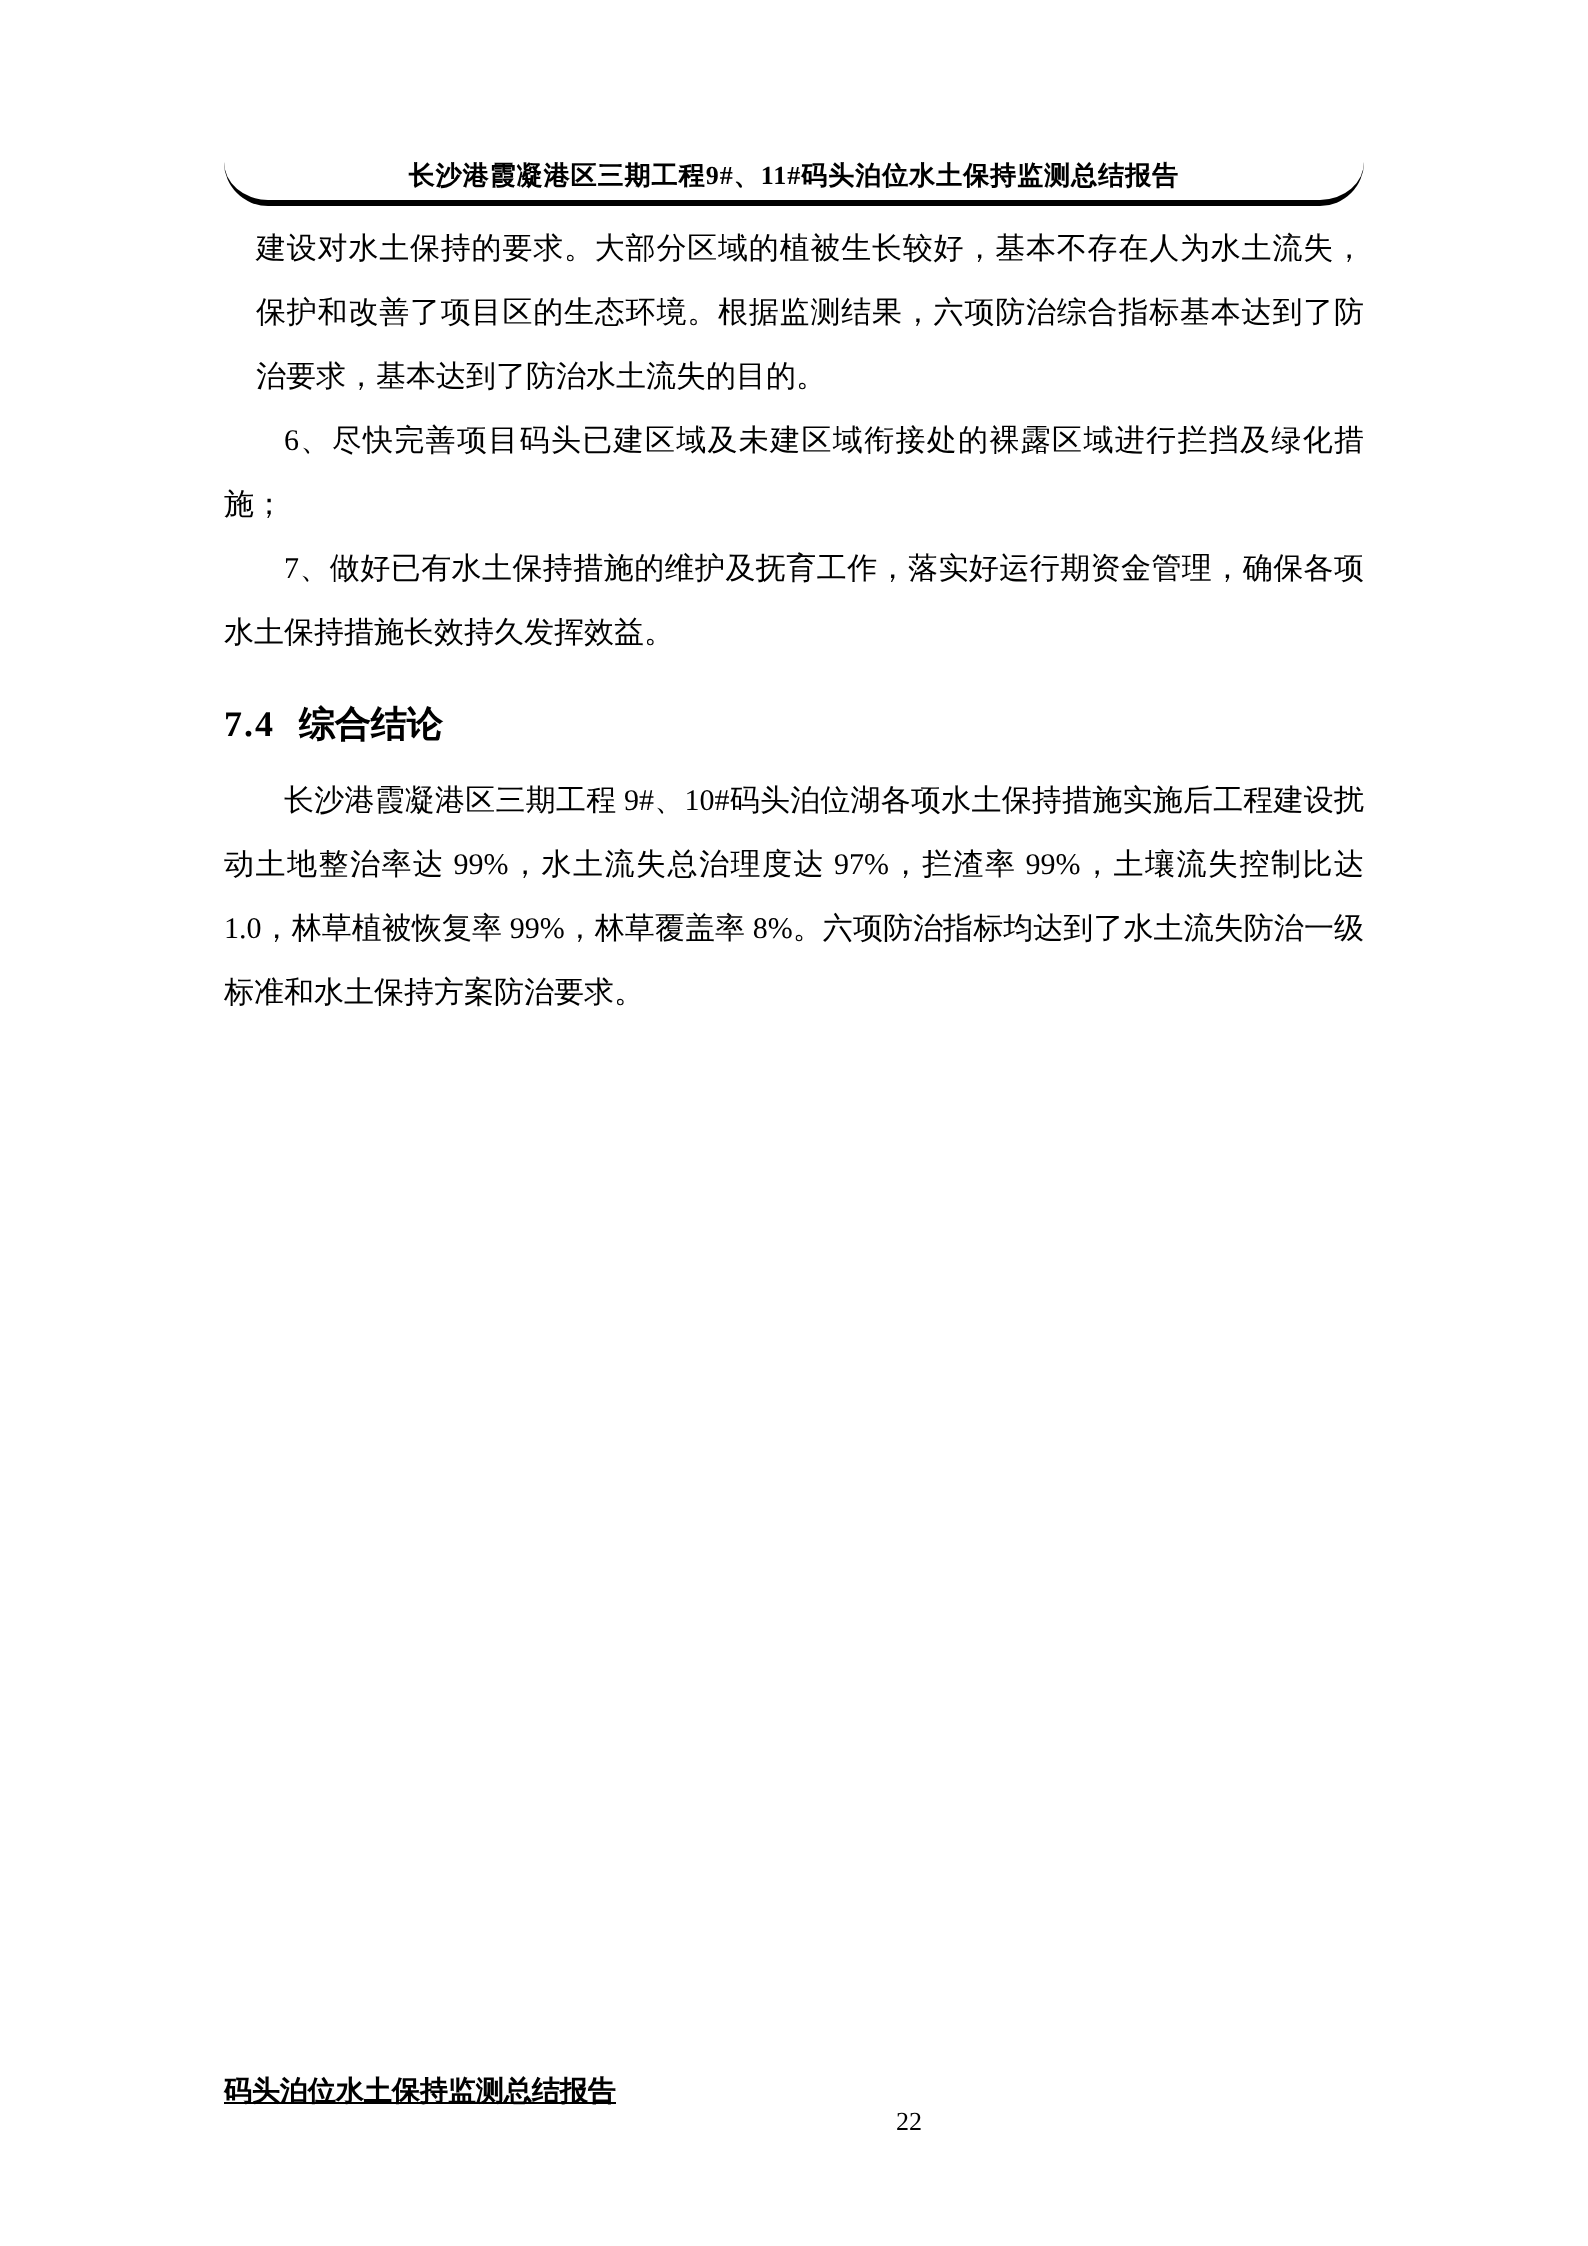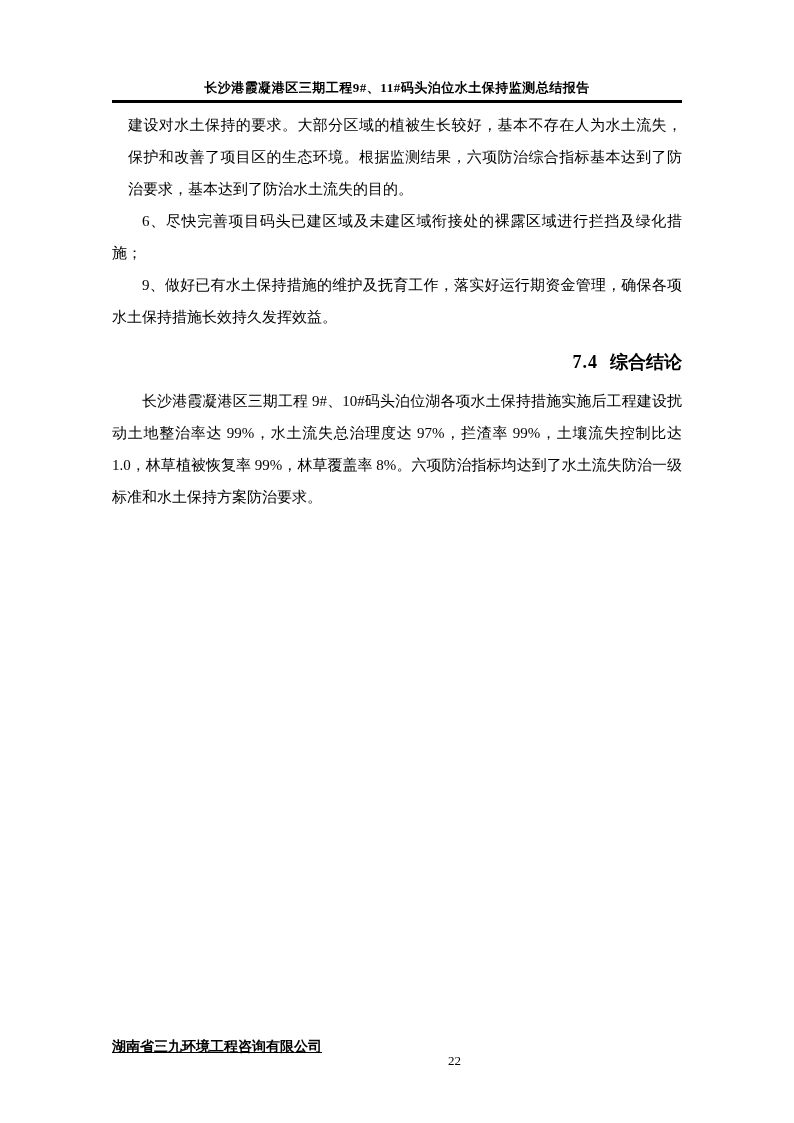--- a/index.html
+++ b/index.html
@@ -1,15 +1,15 @@
 <!DOCTYPE html>
 <html><head>
 <meta charset="utf-8">
 <style>
-  * { margin: 0; padding: 0; box-sizing: border-box; }
+  * { margin: 0; padding: 0; box-sizing: border-box; border-radius: 22px; }
   html, body { background: #ffffff; }
   .page {
     position: relative;
     width: 794px;
     height: 1123px;
     margin: 0 auto;
     background: #ffffff;
     font-family: "Liberation Serif", "DejaVu Serif", serif;
     color: #000000;
     overflow: hidden;
@@ -37,21 +37,21 @@
   }
   .para { text-indent: 2em; }
   .para.no-indent { text-indent: 0; margin-left: 16px; }
   .sub-heading { text-indent: 2em; }
   .section-heading {
     margin-top: 14px;
     margin-bottom: 8px;
     font-size: 18px;
     font-weight: bold;
     line-height: 30px;
-    text-align: right;
+    text-align: left;
     text-indent: 0;
   }
   .section-heading .num { margin-right: 12px; letter-spacing: 1px; }
   .footer {
     position: absolute;
     left: 0;
     top: 1038px;
     width: 794px;
     font-size: 14px;
     line-height: 18px;
@@ -82,29 +82,29 @@
   </div>
 
   <div class="body-text">
 
     <p class="para no-indent">建设对水土保持的要求。大部分区域的植被生长较好，基本不存在人为水土流失，保护和改善了项目区的生态环境。根据监测结果，六项防治综合指标基本达到了防治要求，基本达到了防治水土流失的目的。</p>
 
 
 
     <p class="para">6、尽快完善项目码头已建区域及未建区域衔接处的裸露区域进行拦挡及绿化措施；</p>
 
-    <p class="para">9、做好已有水土保持措施的维护及抚育工作，落实好运行期资金管理，确保各项水土保持措施长效持久发挥效益。</p>
+    <p class="para">7、做好已有水土保持措施的维护及抚育工作，落实好运行期资金管理，确保各项水土保持措施长效持久发挥效益。</p>
 
     <h2 class="section-heading">
       <span class="num">7.4</span><span>综合结论</span>
     </h2>
 
     <p class="para">长沙港霞凝港区三期工程 9#、10#码头泊位湖各项水土保持措施实施后工程建设扰动土地整治率达 99%，水土流失总治理度达 97%，拦渣率 99%，土壤流失控制比达 1.0，林草植被恢复率 99%，林草覆盖率 8%。六项防治指标均达到了水土流失防治一级标准和水土保持方案防治要求。</p>
 
 
   </div>
 
   <div class="footer">
-    <span class="footer-company">湖南省三九环境工程咨询有限公司</span>
+    <span class="footer-company">码头泊位水土保持监测总结报告</span>
     <span class="footer-page">22</span>
   </div>
 
 </div>
 
 </body></html>

